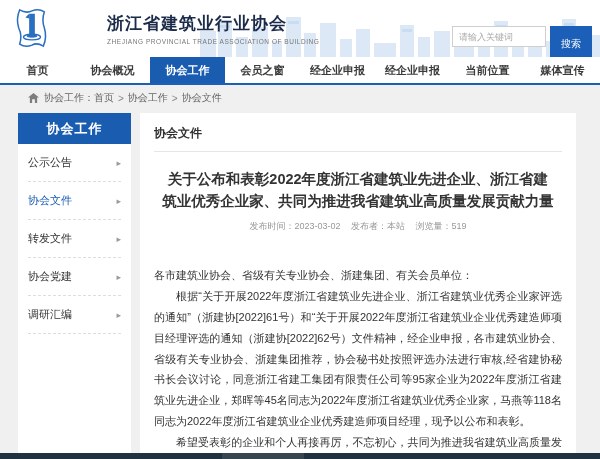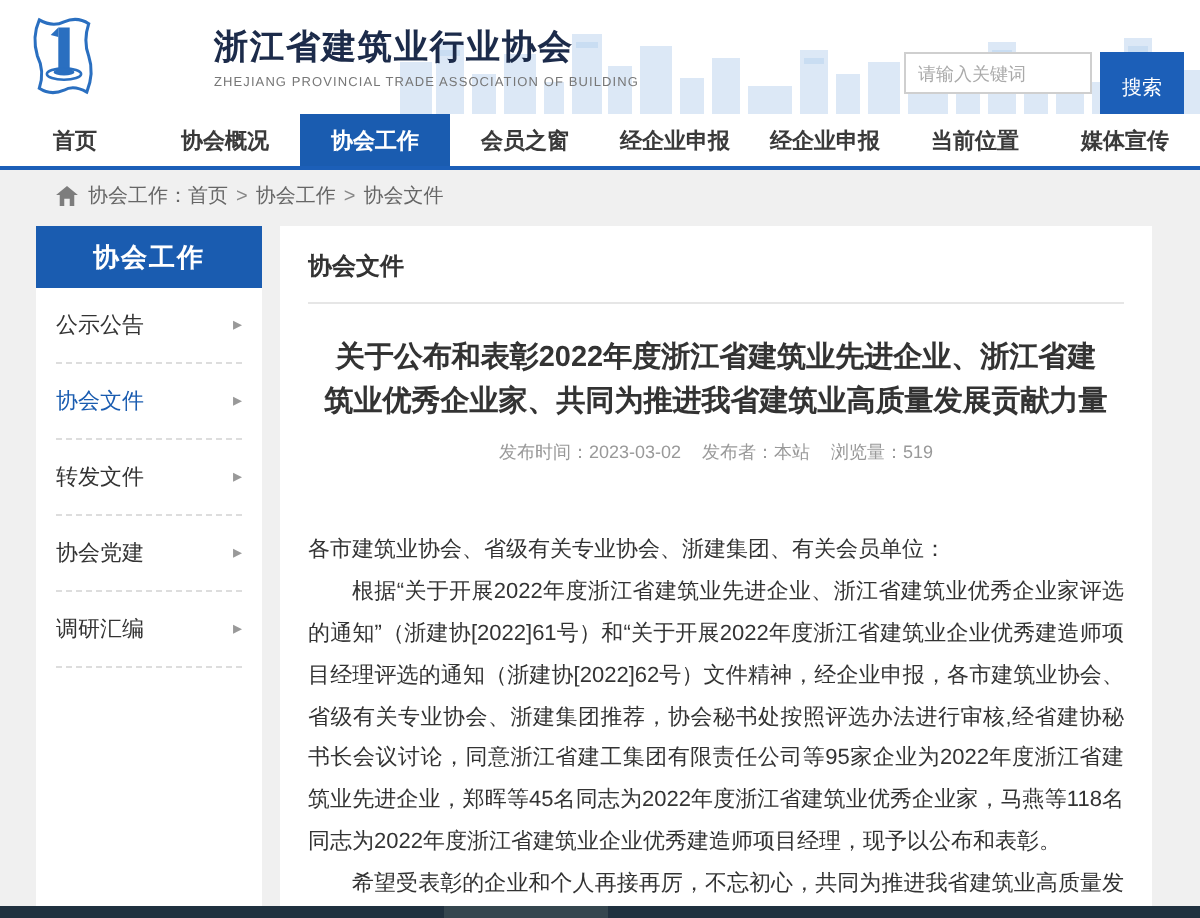--- a/index.html
+++ b/index.html
@@ -29,21 +29,21 @@
   .crumb { display:flex; align-items:center; height:26px; padding-left:28px; font-size:10px; color:#666; }
   .crumb .home-icon { margin-right:5px; display:inline-flex; }
   .crumb a { color:#666; text-decoration:none; cursor:pointer; }
   .crumb .sep { margin:0 4px; color:#888; }
 
   
   .cols { position:absolute; left:18px; right:24px; top:113px; bottom:6px; display:flex; }
   .sidebar { width:113px; background:#ffffff; margin-right:9px; flex-shrink:0; }
   .side-head { height:31px; background:#1a5cb0; color:#fff; font-size:13px; font-weight:bold; display:flex; align-items:center; justify-content:center; letter-spacing:1px; }
   .side-list { padding:0 10px; }
-  .side-item { display:flex; align-items:center; justify-content:space-between; height:38px; border-bottom:1px dashed #ddd; font-size:11px; color:#333; cursor:pointer; }
+  .side-item { display:flex; align-items:center; justify-content:space-between; height:38px; border-bottom:1px dashed #ddd; font-size:11px; color:#333; cursor:pointer;font-family:Liberation Serif, serif; }
   .side-item .arrow { color:#999; font-size:9px; }
   .side-item.active .side-label { color:#1a5cb0; }
 
   
   .main { flex:1; background:#ffffff; padding:12px 14px 10px 14px; overflow:hidden; }
   .section-head { font-size:12px; font-weight:bold; color:#333; padding-bottom:9px; border-bottom:1px solid #e6e6e6; }
   .art-title { margin:16px auto 7px; width:96%; text-align:center; font-size:14.5px; font-weight:bold; color:#333; line-height:1.55; }
   .art-meta { text-align:center; font-size:9px; color:#999; margin-bottom:32px; }
   .art-meta span { margin:0 4px; }
   .art-body { font-size:11px; color:#333; line-height:1.9; text-align:justify; }

